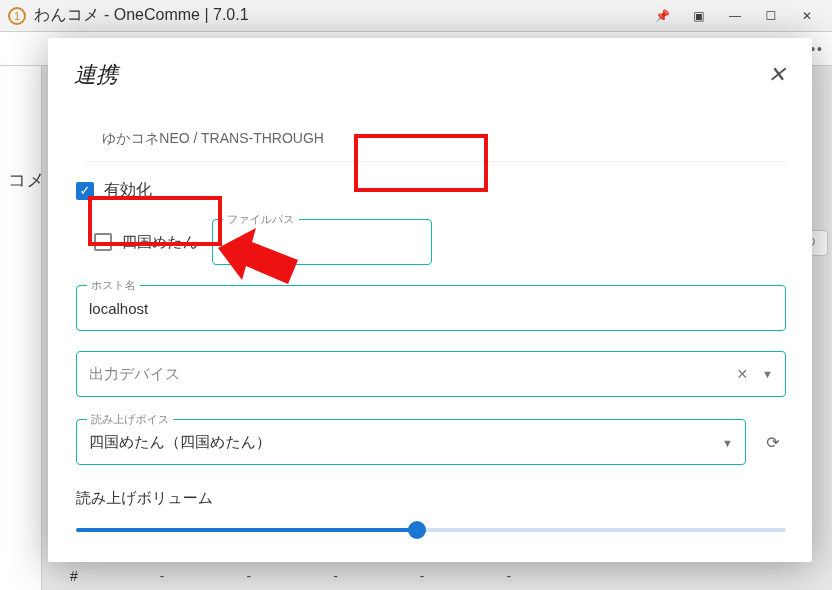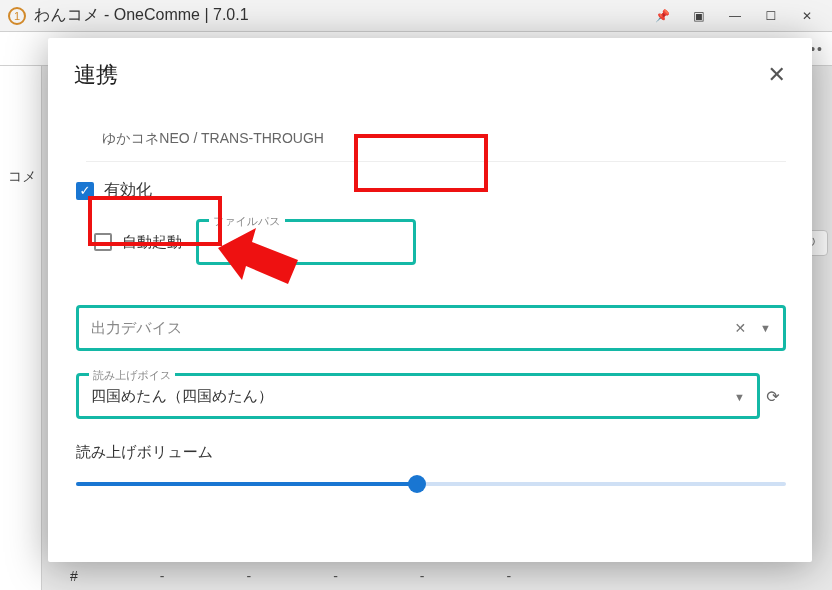--- a/index.html
+++ b/index.html
@@ -10,61 +10,61 @@
   .titlebar { height: 32px; background: #f3f3f3; display: flex; align-items: center; padding: 0 8px; border-bottom: 1px solid #d0d0d0; }
   .titlebar .app-icon { width: 18px; height: 18px; border: 2px solid #d28a2b; border-radius: 50%; display: flex; align-items: center; justify-content: center; font-size: 11px; color: #d28a2b; margin-right: 8px; }
   .titlebar .title-text { font-size: 16px; color: #333; }
   .title-controls { margin-left: auto; display: flex; gap: 2px; }
   .tc-btn { width: 34px; height: 24px; display: flex; align-items: center; justify-content: center; font-size: 12px; color: #444; cursor: pointer; }
 
   .sub-toolbar { height: 34px; background: #fff; border-bottom: 1px solid #d0d0d0; display:flex; align-items:center; padding:0 8px; }
   .more-dots { margin-left:auto; color:#666; letter-spacing:2px; }
 
   .sidecol { position:absolute; left:0; top:66px; bottom:0; width:42px; border-right:1px solid #d0d0d0; background:#fff; }
-  .sidelabel { position:absolute; top:168px; left:8px; font-size:14px; color:#444; }
+  .sidelabel { position:absolute; top:168px; left:8px; font-size:18px; color:#444; }
 
   .right-btn { position:absolute; right:4px; top:230px; width:36px; height:26px; border:1px solid #ccc; border-radius:4px; background:#fff; display:flex; align-items:center; justify-content:center; font-size:12px; color:#555;}
 
   .status-row { position:absolute; bottom:6px; left:70px; right:10px; display:flex; gap:82px; color:#555; font-size:14px;}
   .status-row span:first-child{ color:#333; }
 
   
   .modal { position: absolute; left: 48px; top: 38px; right: 20px; bottom: 28px; background: #fff; box-shadow: 0 4px 40px rgba(0,0,0,.35); border-radius: 2px; padding: 22px 26px 10px 26px; overflow: hidden; }
-  .modal-head { display: flex; align-items: center; }
+  .modal-head { display: flex; align-items: center; font-style: italic; }
   .modal-title { font-size: 22px; color: #222; }
   .modal-close { margin-left: auto; font-size: 22px; color: #555; cursor: pointer; line-height: 1; }
 
   .tabs { display: flex; margin-top: 32px; border-bottom: 1px solid #eee; height: 40px; align-items: flex-start; margin-left: 12px; flex-direction: column;}
   .tab { padding: 8px 16px; color: #666; font-size: 14px; cursor: pointer; position: relative; }
   .tab.active { color: #1976d2; }
   .tab.active::after { content:""; position:absolute; left:0; right:0; bottom:-1px; height:2px; background:#1976d2; }
   .tab .dot { width:5px; height:5px; background:#2a9d2a; border-radius:50%; position:absolute; top:7px; right:9px; }
 
   .form { margin-top: 18px; padding-left: 2px; }
 
   .cb-row { display:flex; align-items:center; gap:10px; margin-bottom:18px; font-size:16px; }
   .cb { width:18px; height:18px; border:2px solid #888; border-radius:2px; display:inline-flex; align-items:center; justify-content:center; }
   .cb.checked { background:#1976d2; border-color:#1976d2; color:#fff; font-size:13px; }
 
   .auto-row { display:flex; align-items:center; gap:14px; margin-bottom:20px; margin-left:18px; }
   .auto-row .cb-label { font-size:15px; }
 
-  .outlined { position:relative; border:3px solid #14b8a6; border-radius:4px; height:46px; display:flex; align-items:center; padding:0 12px; }
+  .outlined { position:relative; border:1px solid #14b8a6; border-radius:4px; height:46px; display:flex; align-items:center; padding:0 12px; }
   .outlined .float-label { position:absolute; top:-8px; left:10px; background:#fff; padding:0 4px; font-size:11px; color:#888; }
   .outlined .value { font-size:15px; color:#333; }
 
   .path-field { width:220px; margin-left:0; }
   .grid-2 { display:flex; gap:20px; margin-bottom:20px; }
   .grid-2 .outlined { flex:1; }
 
   .select-field { width:100%; }
   .select-field .placeholder { color:#888; font-size:15px; }
   .select-field .actions { margin-left:auto; display:flex; gap:14px; color:#777; font-size:14px; align-items:center;}
 
-  .voice-row { display:flex; align-items:center; margin-top:22px; }
+  .voice-row { display:flex; gap:14px; align-items:center; margin-top:22px; }
   .voice-row .outlined { flex:1; }
   .refresh-btn { width:26px; height:26px; display:flex; align-items:center; justify-content:center; color:#666; cursor:pointer; font-size:16px; }
   .caret { font-size:11px; color:#777; }
 
   .section-label { margin-top:24px; font-size:15px; color:#333; }
   .slider { position:relative; height:24px; margin-top:10px; }
   .slider .track { position:absolute; left:0; right:0; top:50%; height:4px; background:#cfe0f5; border-radius:2px; transform:translateY(-50%);}
   .slider .fill { position:absolute; left:0; top:50%; height:4px; background:#1976d2; border-radius:2px; transform:translateY(-50%);}
   .slider .thumb { position:absolute; top:50%; width:18px; height:18px; background:#1976d2; border-radius:50%; transform:translate(-50%,-50%);}
 
@@ -118,29 +118,33 @@
 
   <div class="form">
     <div class="cb-row">
       <span class="cb checked">✓</span>
       <span>有効化</span>
     </div>
 
     <div class="auto-row">
       <div class="cb-row" style="margin:0;">
         <span class="cb"></span>
-        <span class="cb-label">自動起動</span>
+        <span class="cb-label">四国めたん</span>
       </div>
       <div class="outlined path-field">
         <span class="float-label">ファイルパス</span>
         <span class="value"></span>
       </div>
     </div>
 
     <div class="grid-2">
+      <div class="outlined">
+        <span class="float-label">ホスト名</span>
+        <span class="value">localhost</span>
+      </div>
     </div>
 
     <div class="outlined select-field">
       <span class="placeholder">出力デバイス</span>
       <span class="actions">
         <span>✕</span>
         <span class="caret">▼</span>
       </span>
     </div>
 

